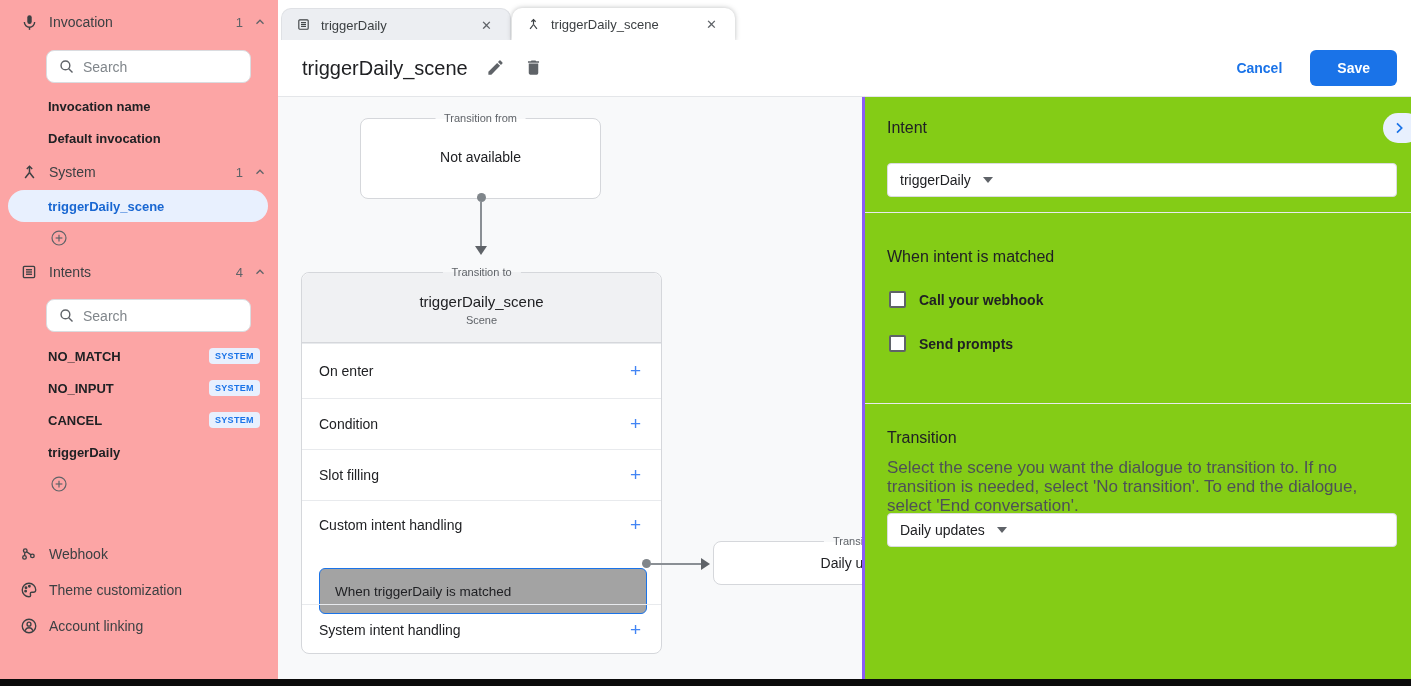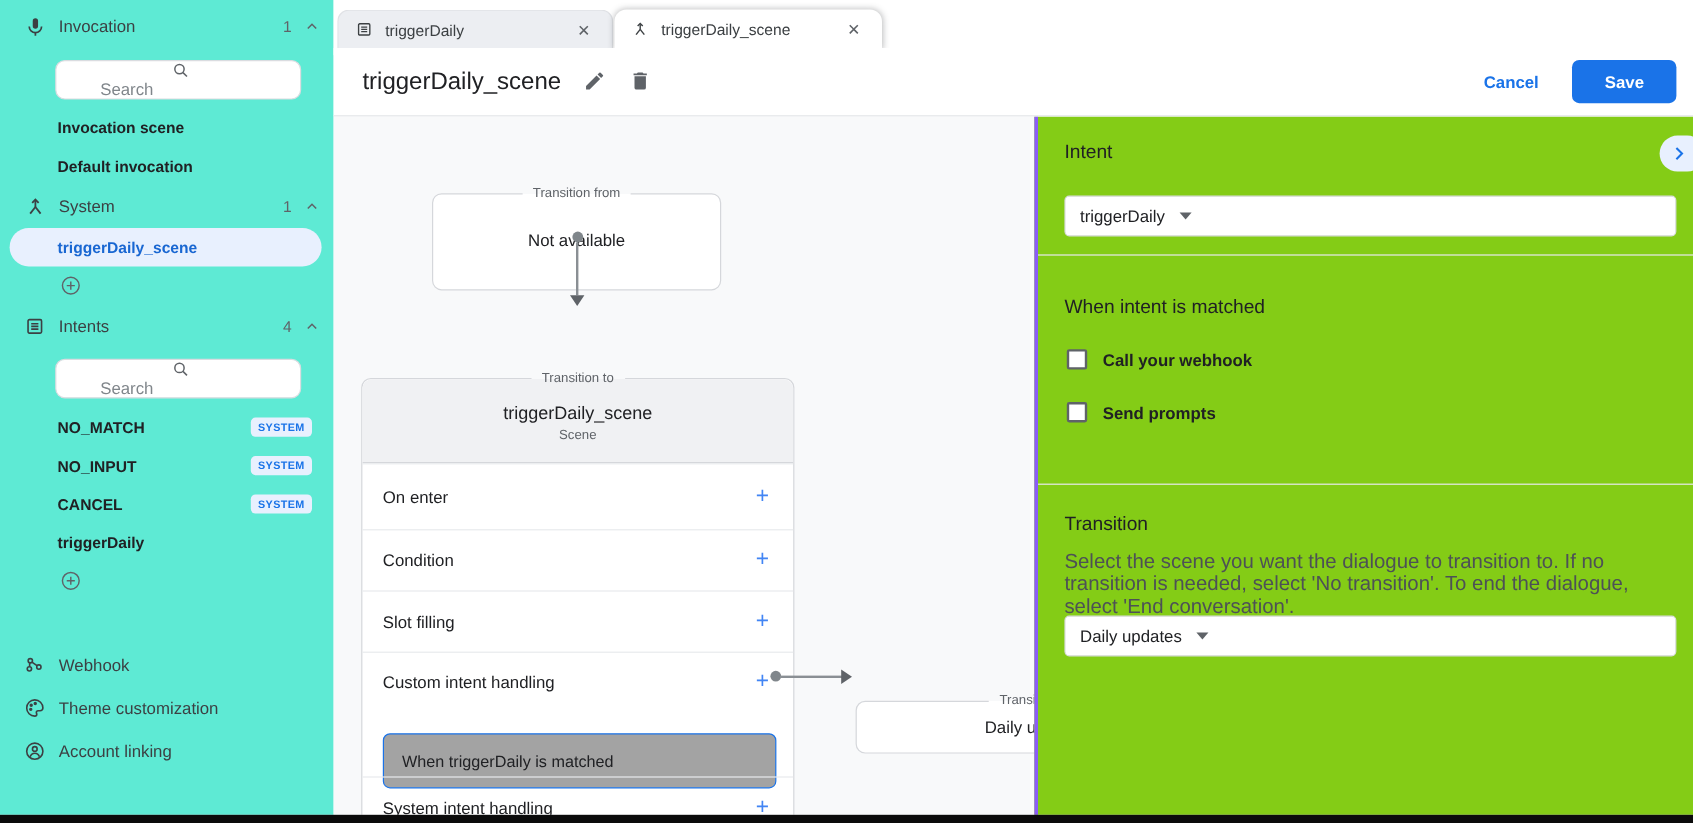--- a/index.html
+++ b/index.html
@@ -1,28 +1,28 @@
 <!DOCTYPE html>
 <html><head>
 <meta charset="utf-8">
 <style>
   * { margin:0; padding:0; box-sizing:border-box; }
   html,body { width:1411px; height:686px; overflow:hidden; background:#fff;
     font-family:"Liberation Sans", sans-serif; color:#202124; }
 
   
   #sidebar { position:absolute; left:0; top:0; width:286px; height:679px;
-    background:#5eead4; border-right:1px solid #e0e0e0; }
+    background:#fca5a5; border-right:1px solid #e0e0e0; }
   .srow { position:absolute; left:0; width:100%; height:26px; display:flex; align-items:center; }
   .srow .sec-icon { width:20px; height:20px; margin-left:19px; flex:0 0 auto; display:flex; align-items:center; justify-content:center; }
   .srow .sec-label { margin-left:10px; font-size:14px; color:#3c4043; }
   .srow .count { margin-left:auto; font-size:13px; color:#5f6368; }
   .srow .chev { margin:0 18px 0 10px; width:14px; height:14px; }
   .search-box { position:absolute; left:46px; width:205px; height:33px; border:1px solid #dadce0;
-    border-radius:8px; display:flex; align-items:center; background:#fff;flex-direction:column; }
+    border-radius:8px; display:flex; align-items:center; background:#fff; }
   .search-box svg { margin:0 8px 0 11px; }
   .search-box input { border:none; outline:none; font-size:14px; color:#202124; width:130px;
     font-family:"Liberation Sans", sans-serif; background:transparent; }
   .search-box input::placeholder { color:#80868b; }
   .item-label { position:absolute; left:48px; font-size:13px; font-weight:700; color:#202124; }
   .badge { position:absolute; left:209px; font-size:9px; font-weight:700; letter-spacing:.3px;
     color:#1a73e8; background:#e8f0fe; border-radius:4px; padding:3px 6px; }
   .sel-pill { position:absolute; left:8px; width:260px; height:32px; background:#e8f0fe;
     border-radius:16px; display:flex; align-items:center; }
   .sel-pill span { margin-left:40px; font-size:13px; font-weight:700; color:#1967d2; }
@@ -47,21 +47,21 @@
     border-bottom:1px solid #e4e6e9; display:flex; align-items:center; z-index:4; }
   #page-title { margin-left:24px; font-size:20px; color:#202124; }
   .tool-icon { width:20px; height:20px; margin-left:18px; }
   #btn-cancel { margin-left:auto; font-size:14px; font-weight:700; color:#1a73e8; padding:8px 14px; }
   #btn-save { margin:0 14px 0 14px; font-size:14px; font-weight:700; color:#fff; background:#1a73e8;
     border:none; border-radius:6px; padding:10px 27px; font-family:"Liberation Sans", sans-serif; }
 
   
   #canvas { position:absolute; left:0; top:97px; width:584px; bottom:0;
     background:#f8f9fa; overflow:hidden; }
-  .node { position:absolute; background:#fff; border:1px solid #d5d7db; border-radius:8px;margin-top:43px; }
+  .node { position:absolute; background:#fff; border:1px solid #d5d7db; border-radius:8px; }
   .legend { position:absolute; top:-8px; left:50%; transform:translateX(-50%); white-space:nowrap;
     font-size:11px; color:#5f6368; padding:0 9px; line-height:15px;
     background:linear-gradient(#f8f9fa 0 50%, #ffffff 50% 100%); }
   .legend.on-gray { background:linear-gradient(#f8f9fa 0 50%, #f0f1f3 50% 100%); }
   #node-from { left:82px; top:21px; width:241px; height:81px; }
   #node-from .content { position:absolute; left:0; right:0; top:30px; text-align:center; font-size:14px; color:#202124; }
   .dot { position:absolute; width:9px; height:9px; border-radius:50%; background:#80868b; }
   .vline { position:absolute; width:2px; background:#8a8f94; }
   .hline { position:absolute; height:2px; background:#8a8f94; }
   .arr-down { position:absolute; width:0; height:0; border-left:6px solid transparent;
@@ -130,21 +130,21 @@
   </div>
 
   <div class="search-box" style="top:50px">
     <svg width="17" height="17" viewBox="0 0 24 24" fill="none" stroke="#5f6368" stroke-width="2">
       <circle cx="10.5" cy="10.5" r="6.2"></circle>
         <line x1="15.2" y1="15.2" x2="20.5" y2="20.5"></line>
       </svg>
     <input type="text" placeholder="Search" style="">
   </div>
 
-  <div class="item-label" style="top:99px">Invocation scene</div>
+  <div class="item-label" style="top:99px">Invocation name</div>
   <div class="item-label" style="top:131px">Default invocation</div>
 
   <div class="srow" style="top:159px">
     <span class="sec-icon">
       <svg width="19" height="19" viewBox="0 0 24 24" fill="none" stroke="#3c4043" stroke-width="1.9">
         <path d="M12 12 V5"></path>
           <path d="M8.6 7.6 12 4.2 15.4 7.6" fill="none"></path>
         <path d="M12 12 L6.5 19"></path>
           <path d="M12 12 L17.5 19"></path>
         </svg>

